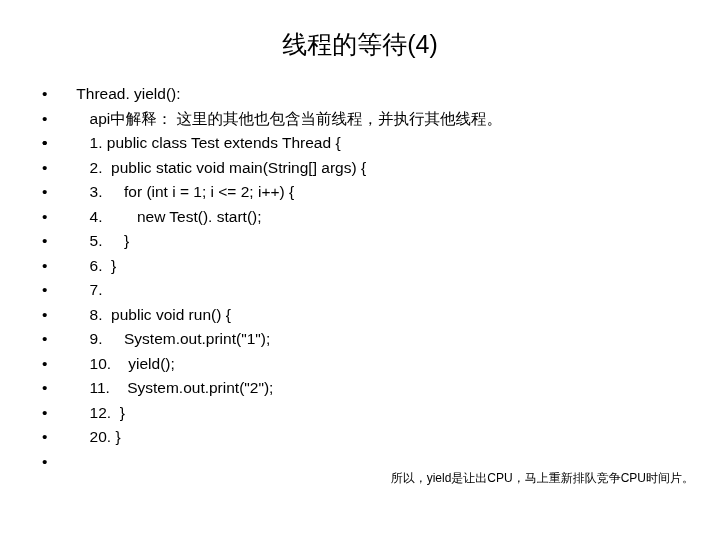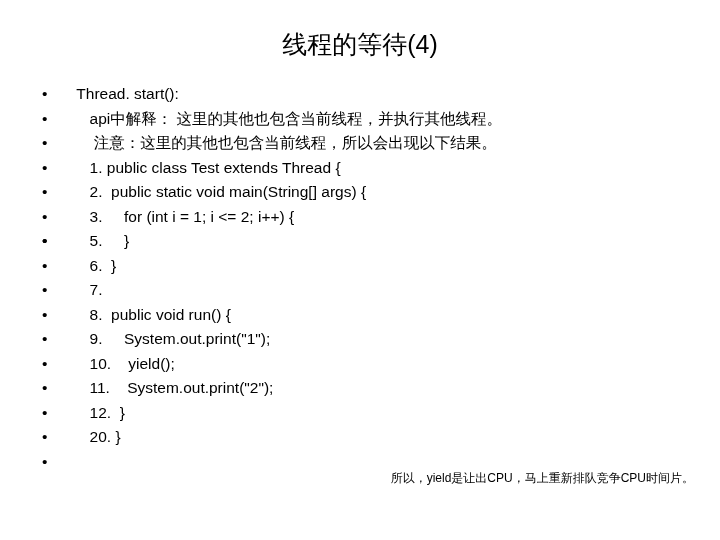--- a/index.html
+++ b/index.html
@@ -67,27 +67,27 @@
 </style>
 </head>
 <body>
 
 <div class="slide">
 
   <div class="slide-title">线程的等待(4)</div>
 
   <div class="body-block">
     <ul class="bullets">
-      <li><span class="dot">•</span><span>  Thread. start():</span></li>
+      <li><span class="dot">•</span><span>  Thread. yield():</span></li>
       <li><span class="dot">•</span><span>     api中解释： 这里的其他也包含当前线程，并执行其他线程。</span></li>
-      <li><span class="dot">•</span><span>      注意：这里的其他也包含当前线程，所以会出现以下结果。</span></li>
+      <li><span class="dot">•</span></li>
       <li><span class="dot">•</span><span>     1. public class Test extends Thread {</span></li>
       <li><span class="dot">•</span><span>     2.  public static void main(String[] args) {</span></li>
       <li><span class="dot">•</span><span>     3.     for (int i = 1; i &lt;= 2; i++) {</span></li>
-      <li><span class="dot">•</span></li>
+      <li><span class="dot">•</span><span>     4.        new Test(). start();</span></li>
       <li><span class="dot">•</span><span>     5.     }</span></li>
       <li><span class="dot">•</span><span>     6.  }</span></li>
       <li><span class="dot">•</span><span>     7.</span></li>
       <li><span class="dot">•</span><span>     8.  public void run() {</span></li>
       <li><span class="dot">•</span><span>     9.     System.out.print("1");</span></li>
       <li><span class="dot">•</span><span>     10.    yield();</span></li>
       <li><span class="dot">•</span><span>     11.    System.out.print("2");</span></li>
       <li><span class="dot">•</span><span>     12.  }</span></li>
       <li><span class="dot">•</span><span>     20. }</span></li>
       <li><span class="dot">•</span></li>

